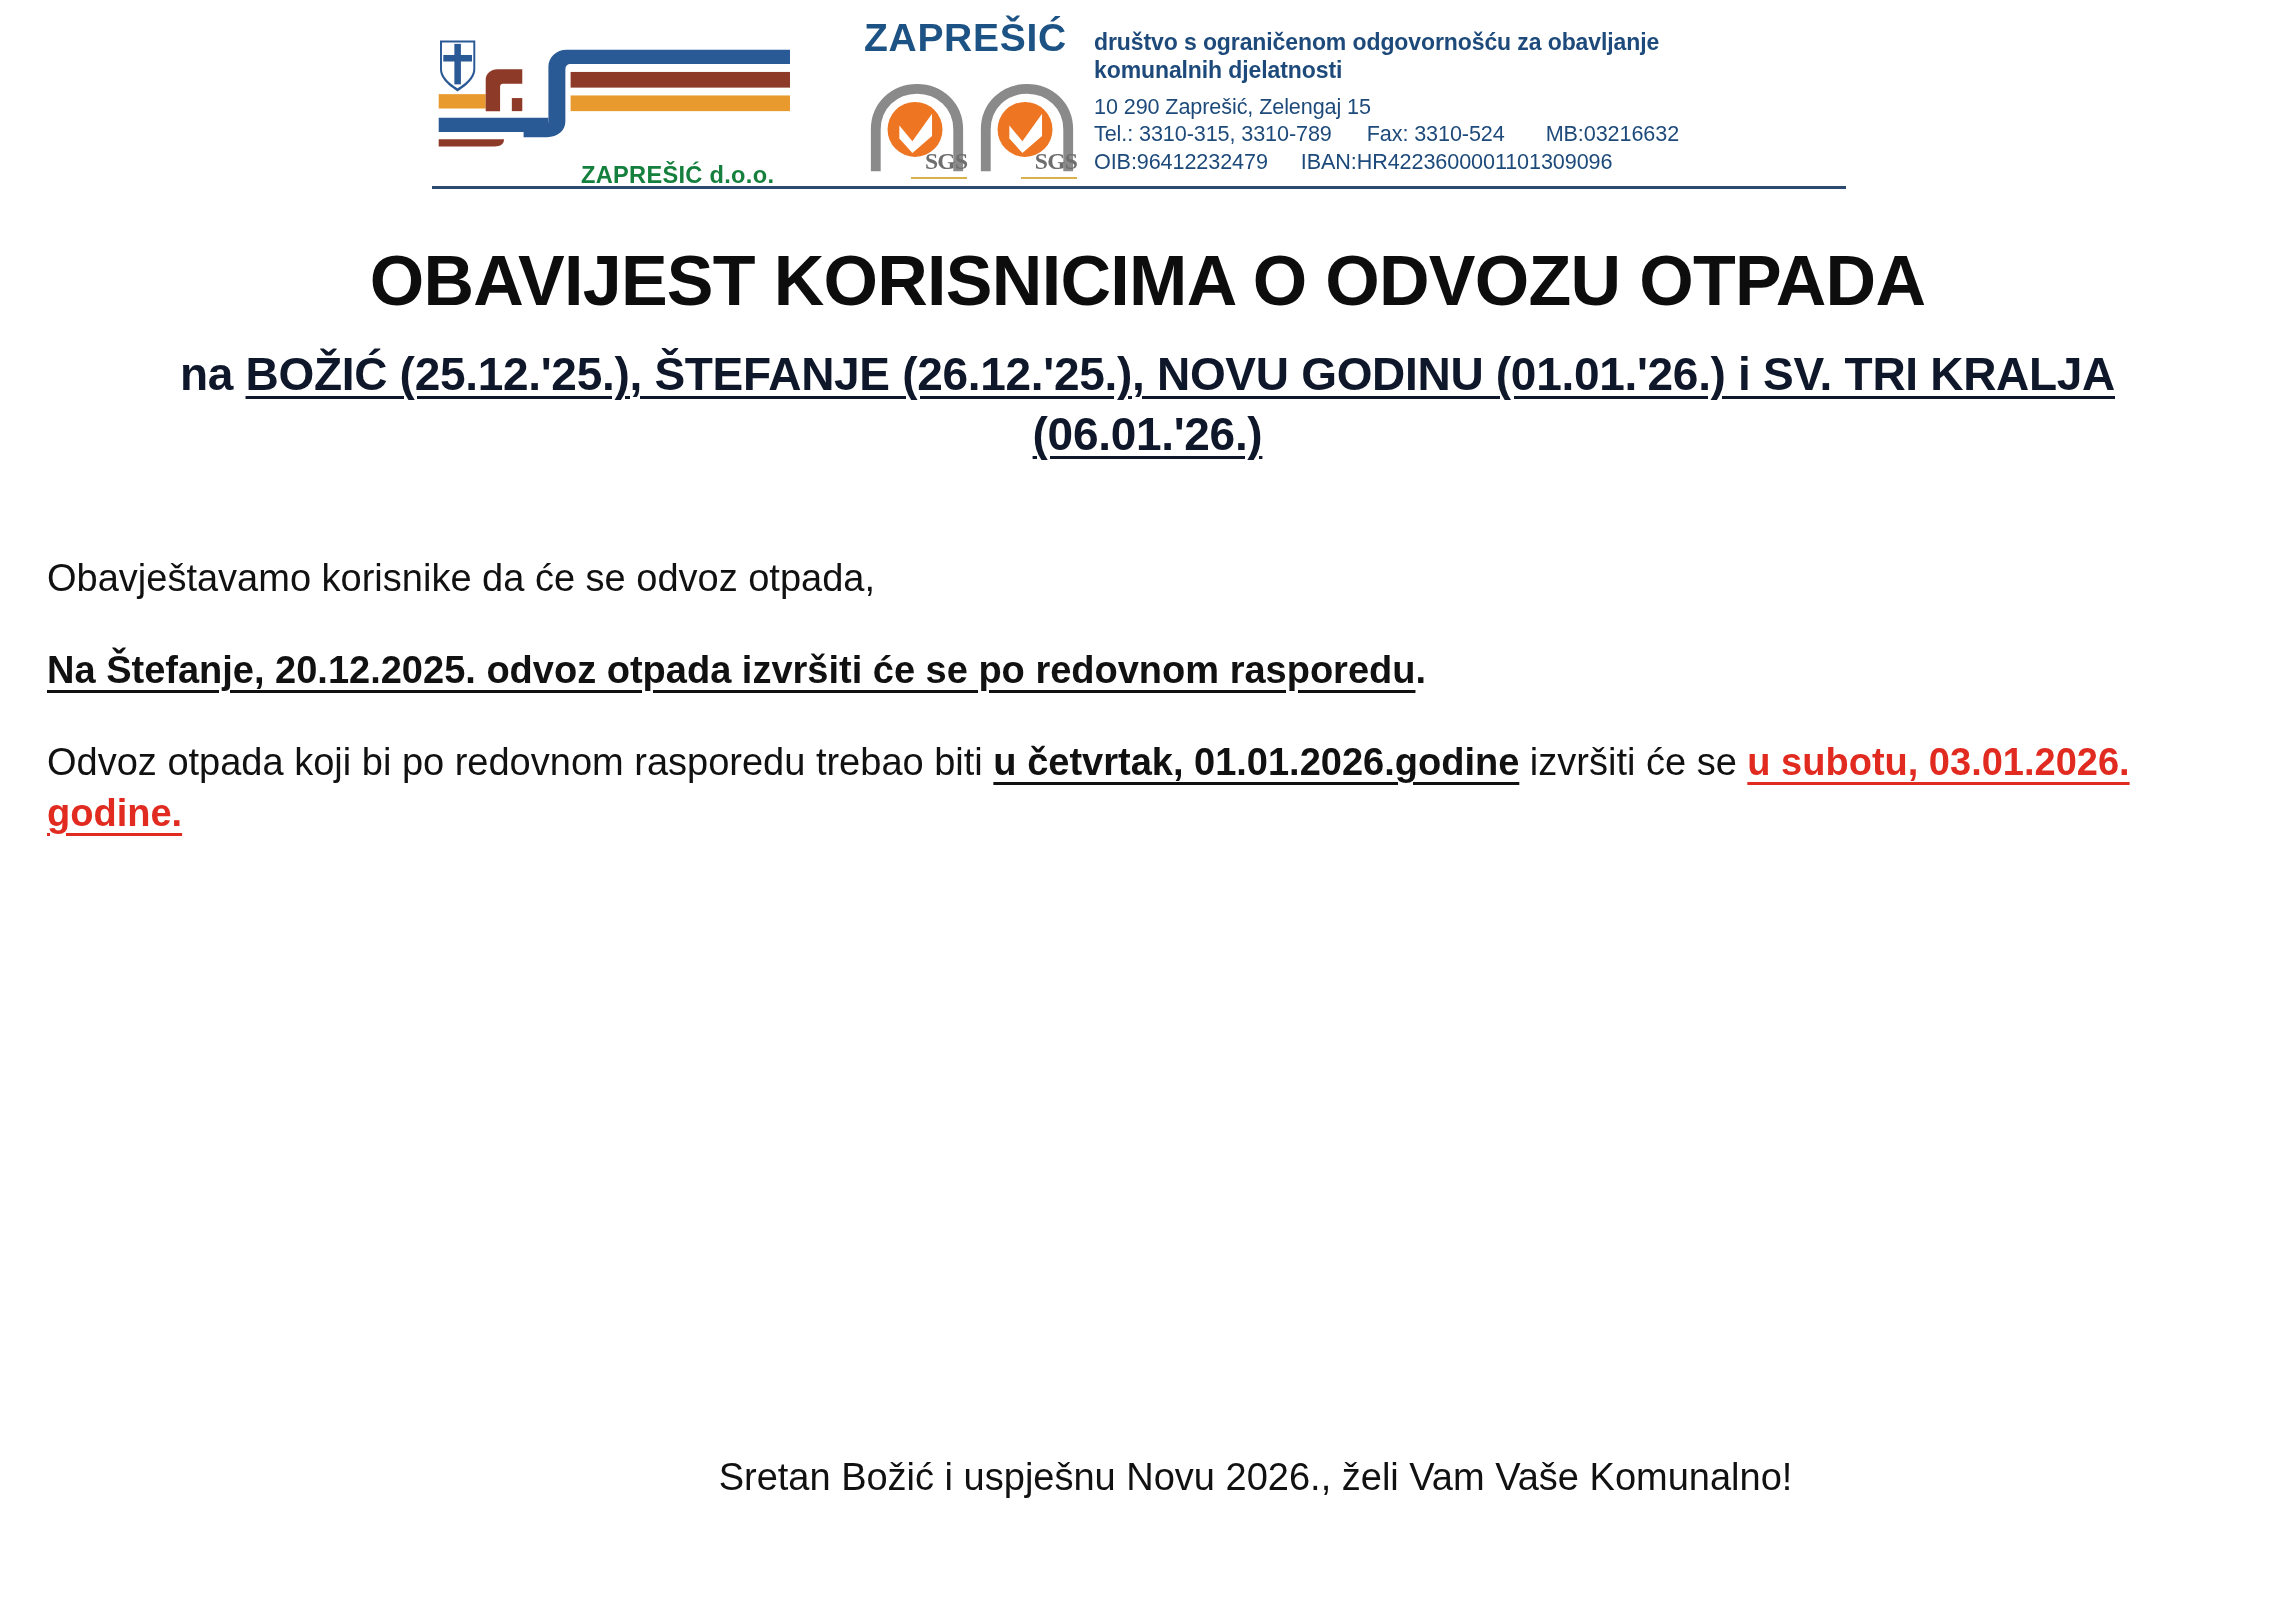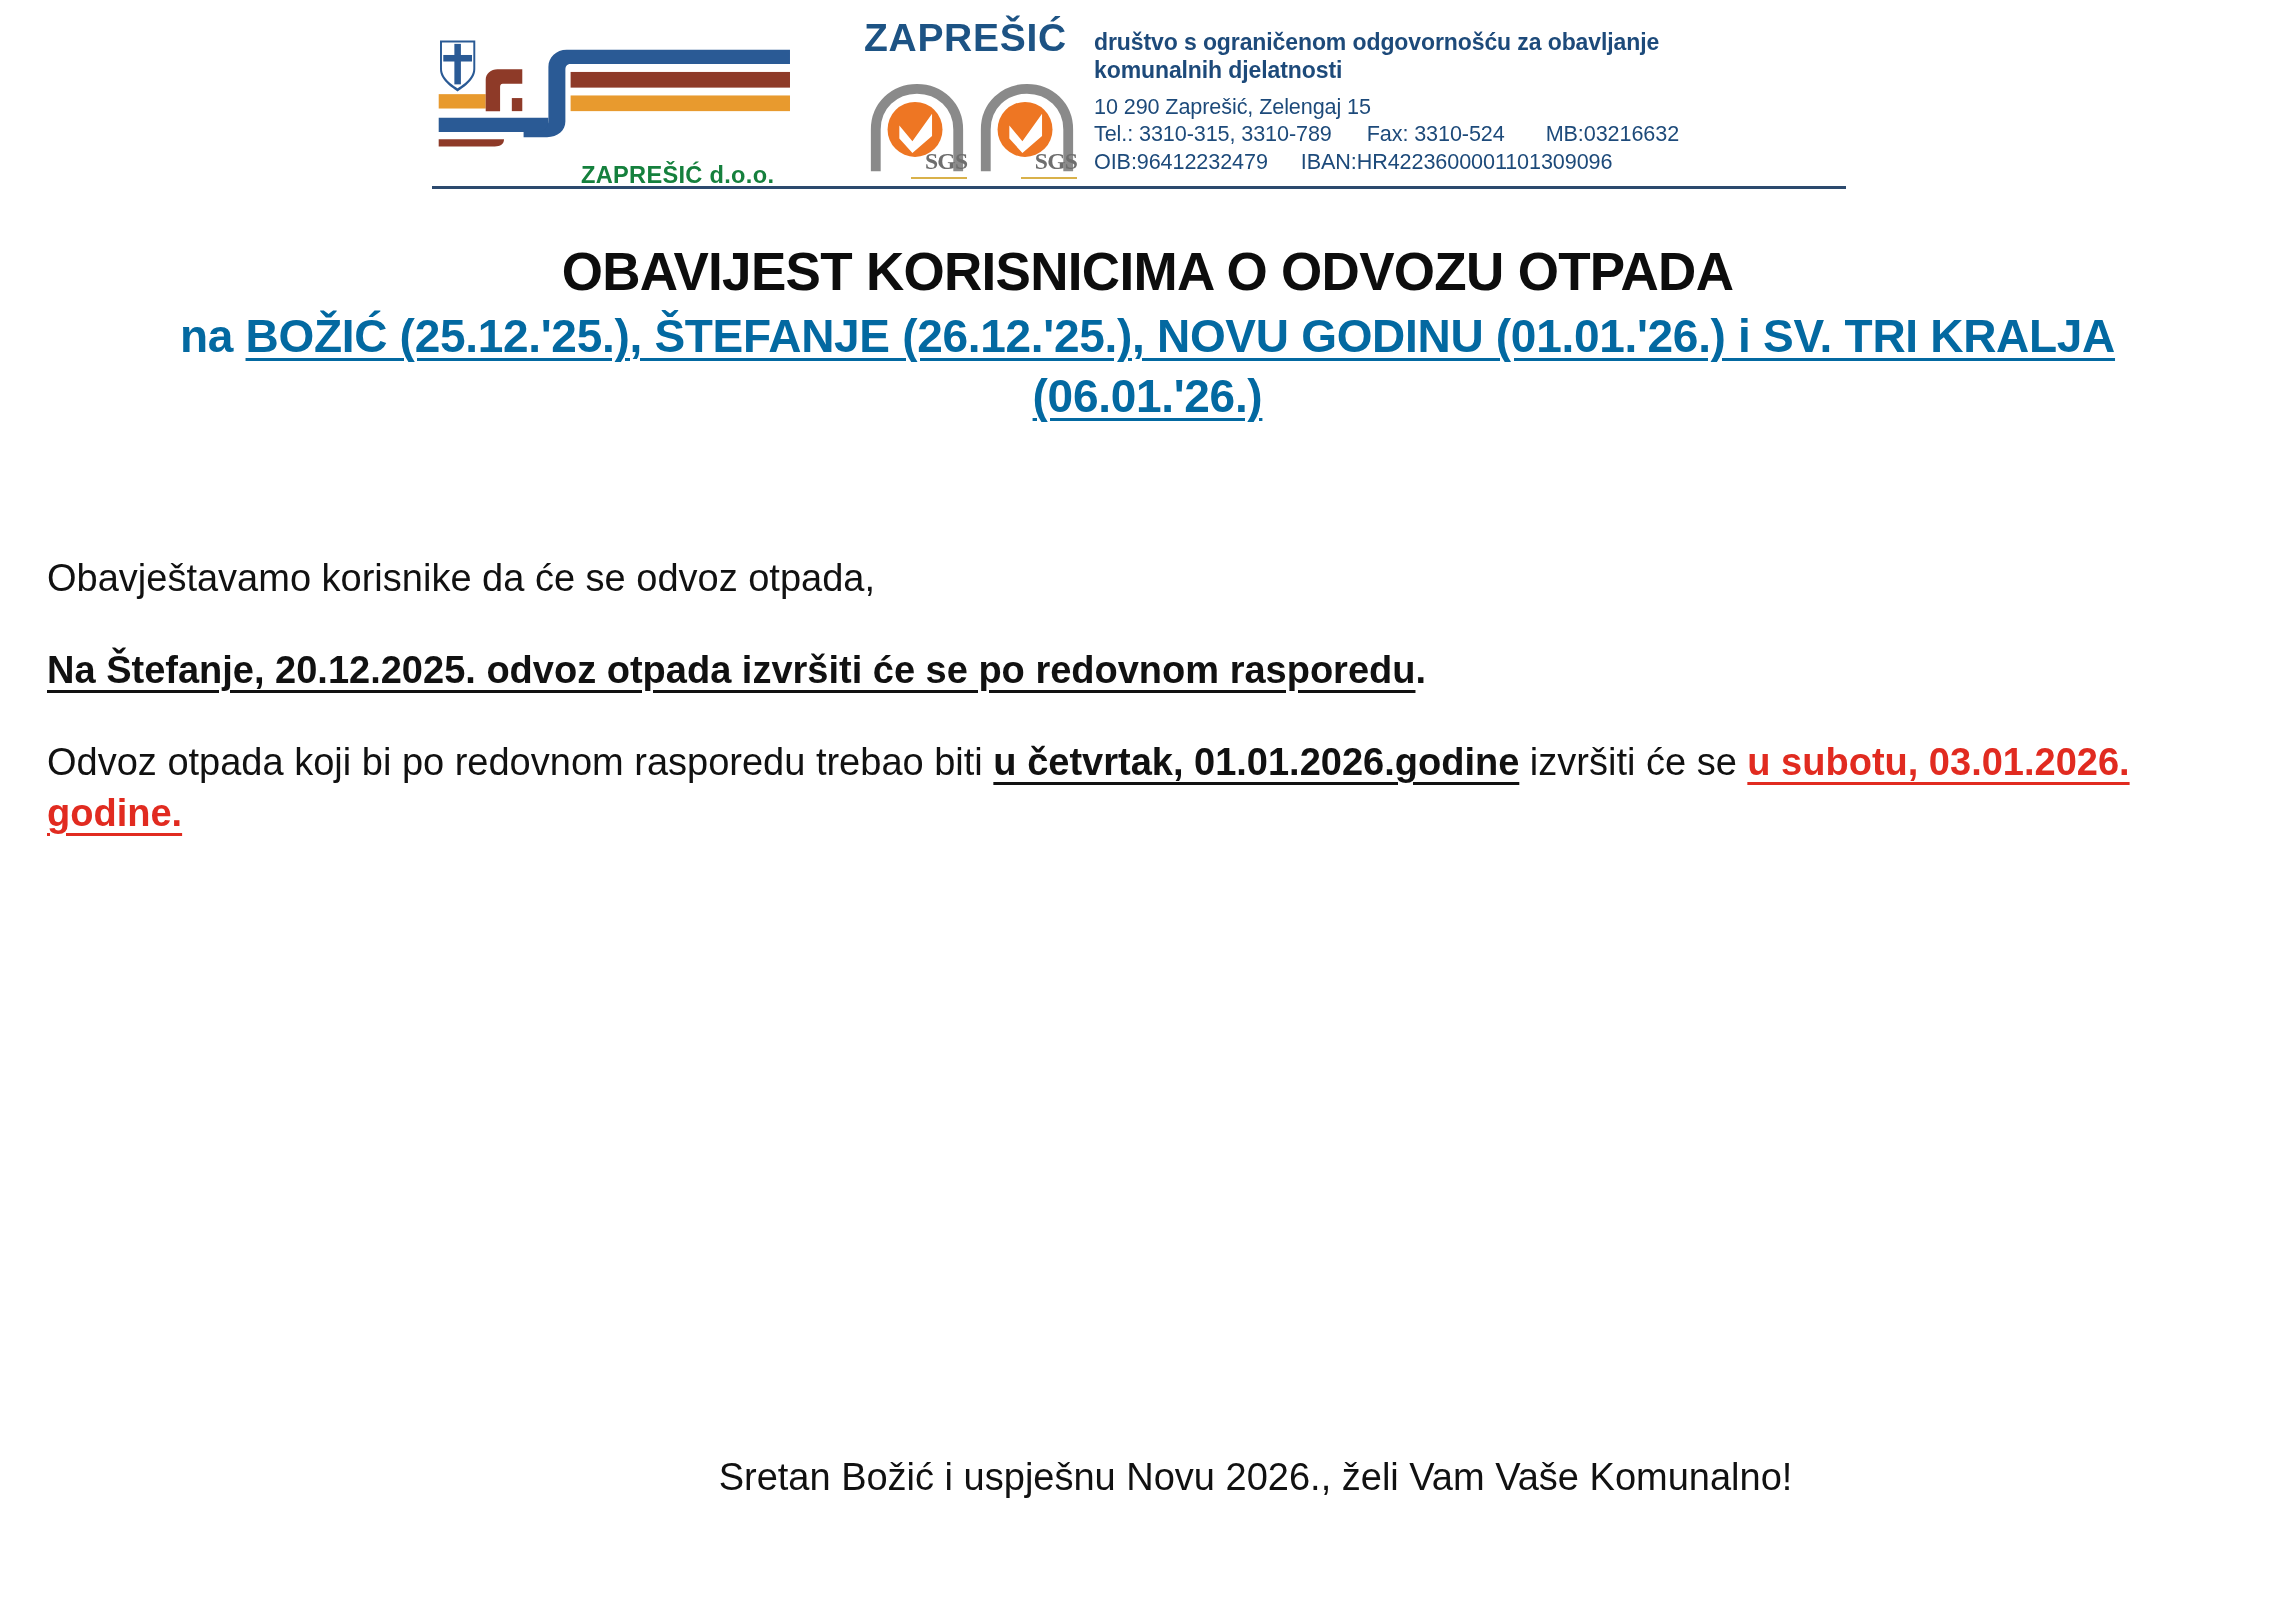--- a/index.html
+++ b/index.html
@@ -141,32 +141,32 @@
   
   .title-wrap {
     position: absolute;
     left: 0;
     top: 242px;
     width: 2295px;
     text-align: center;
   }
   .title-main {
     font-family: "Liberation Sans", sans-serif;
-    font-size: 53px;
+    font-size: 70px;
     font-weight: 700;
     color: #0d0d0d;
     letter-spacing: -0.7px;
     line-height: 1.12;
   }
   .title-sub {
-    margin-top: 6px;
+    margin-top: 25px;
     font-family: "Liberation Sans", sans-serif;
     font-size: 46px;
     font-weight: 700;
-    color: #0369a1;
+    color: #0f172a;
     line-height: 1.3;
     padding: 0 124px;
     letter-spacing: -0.3px;
   }
   .title-sub .u { text-decoration: underline; text-underline-offset: 5.9px; text-decoration-thickness: 3.3px; }
 
   
   .body-wrap {
     position: absolute;
     left: 47px;

